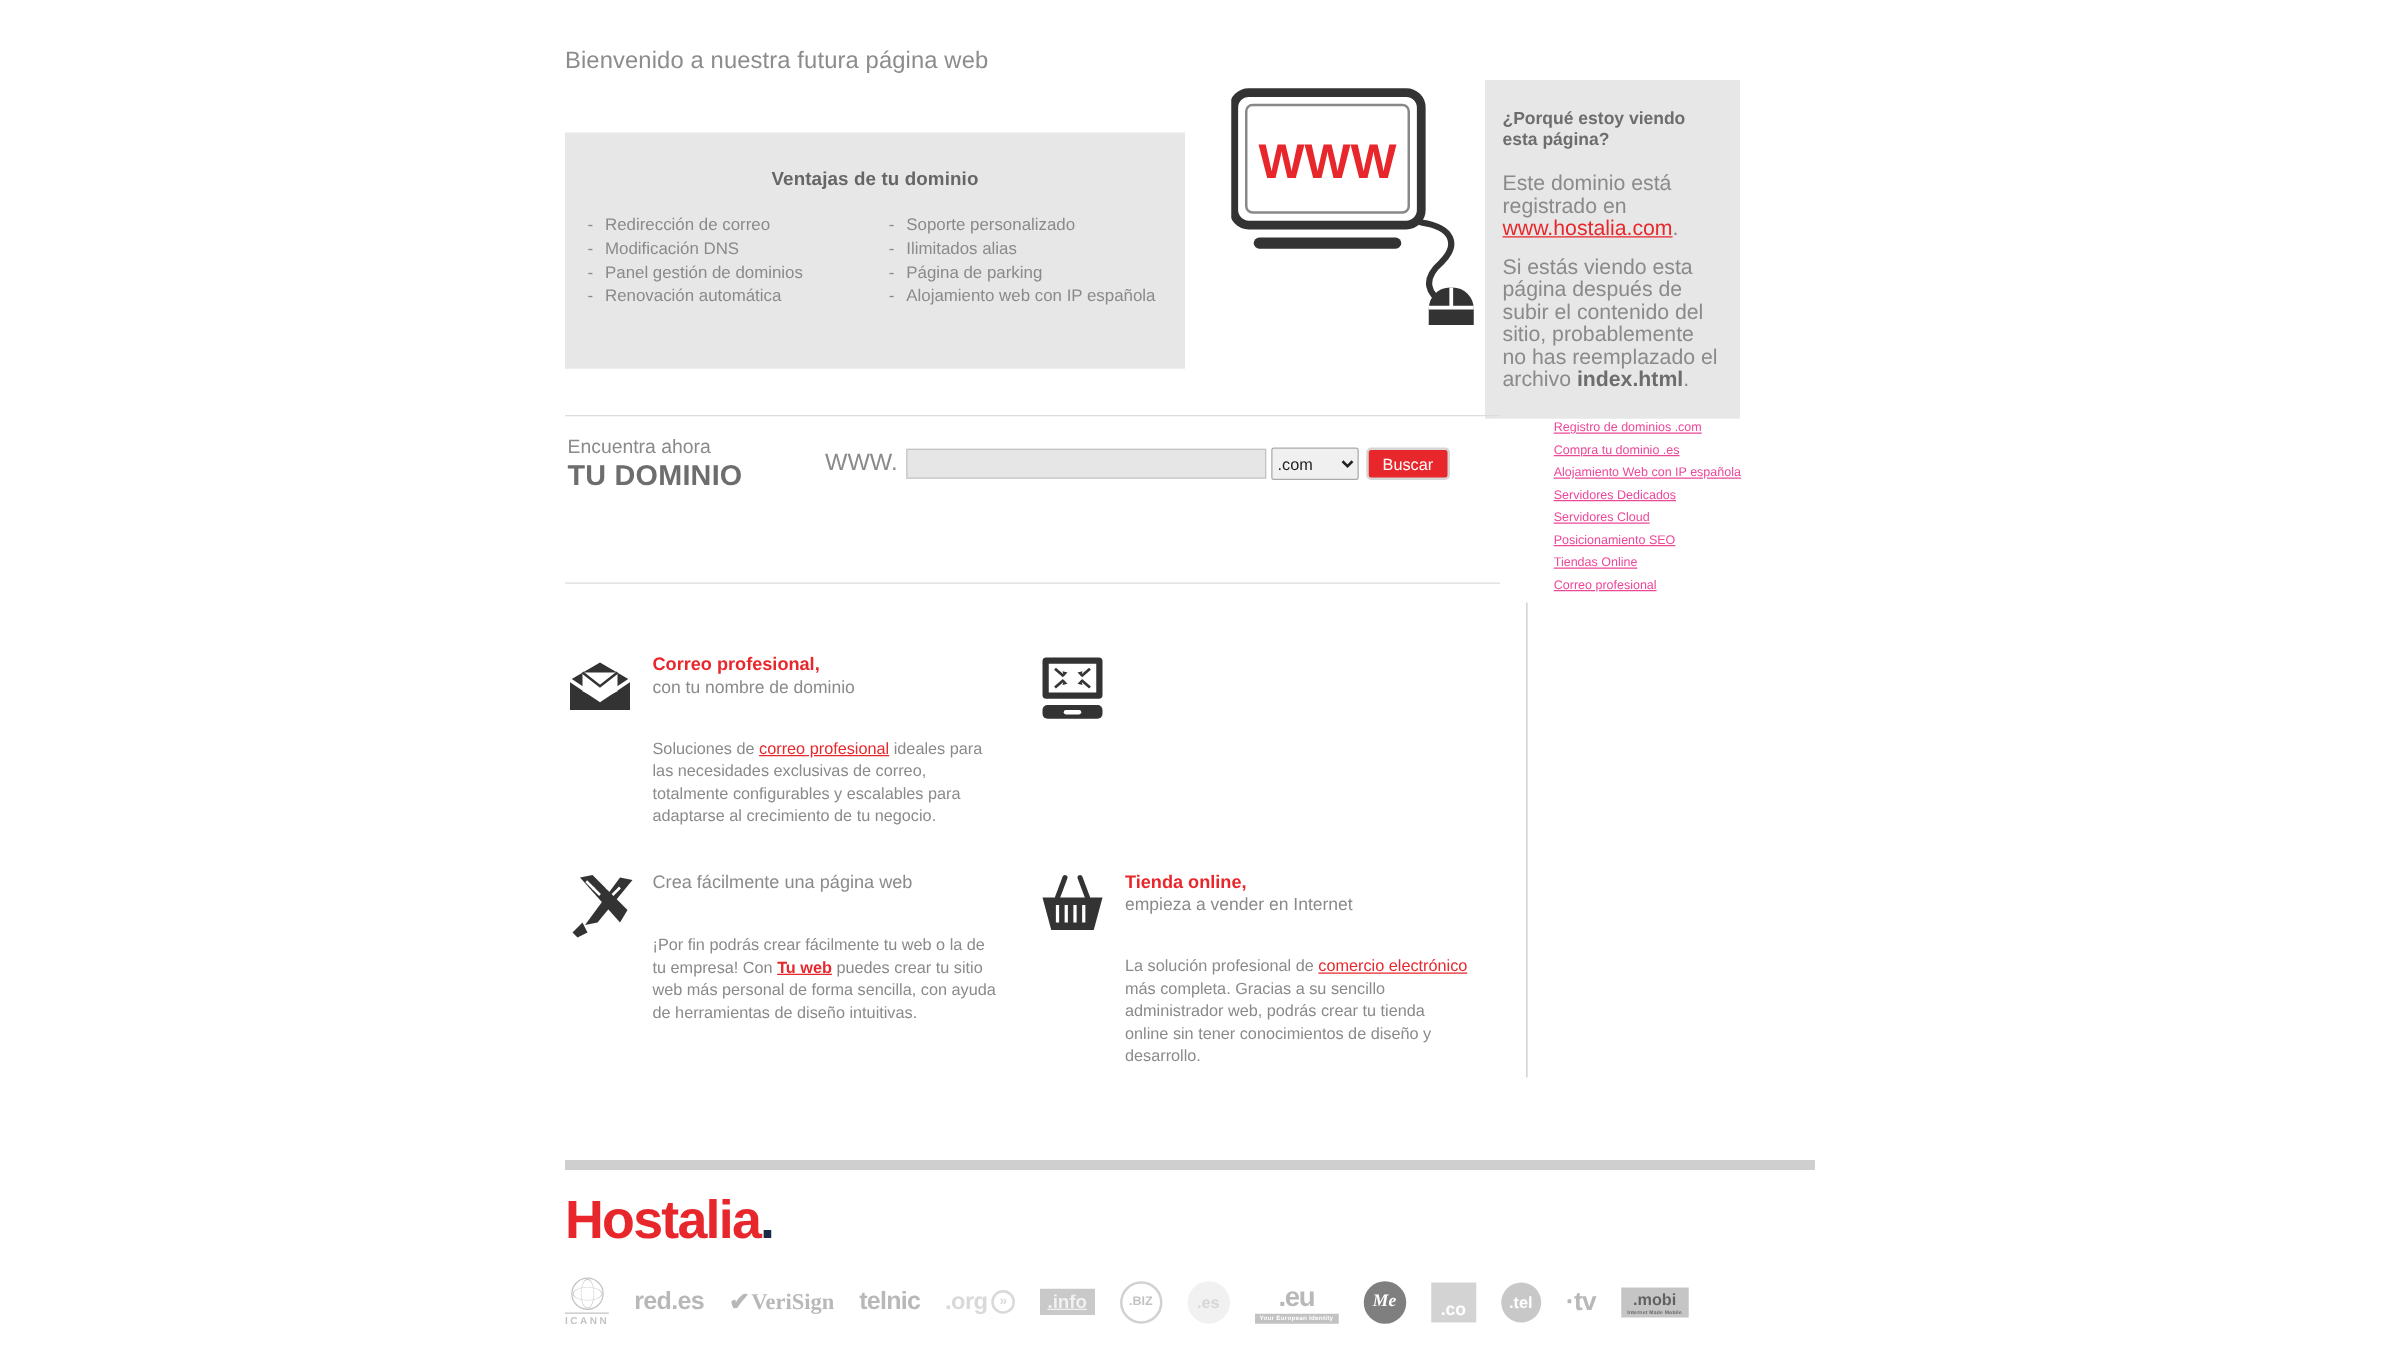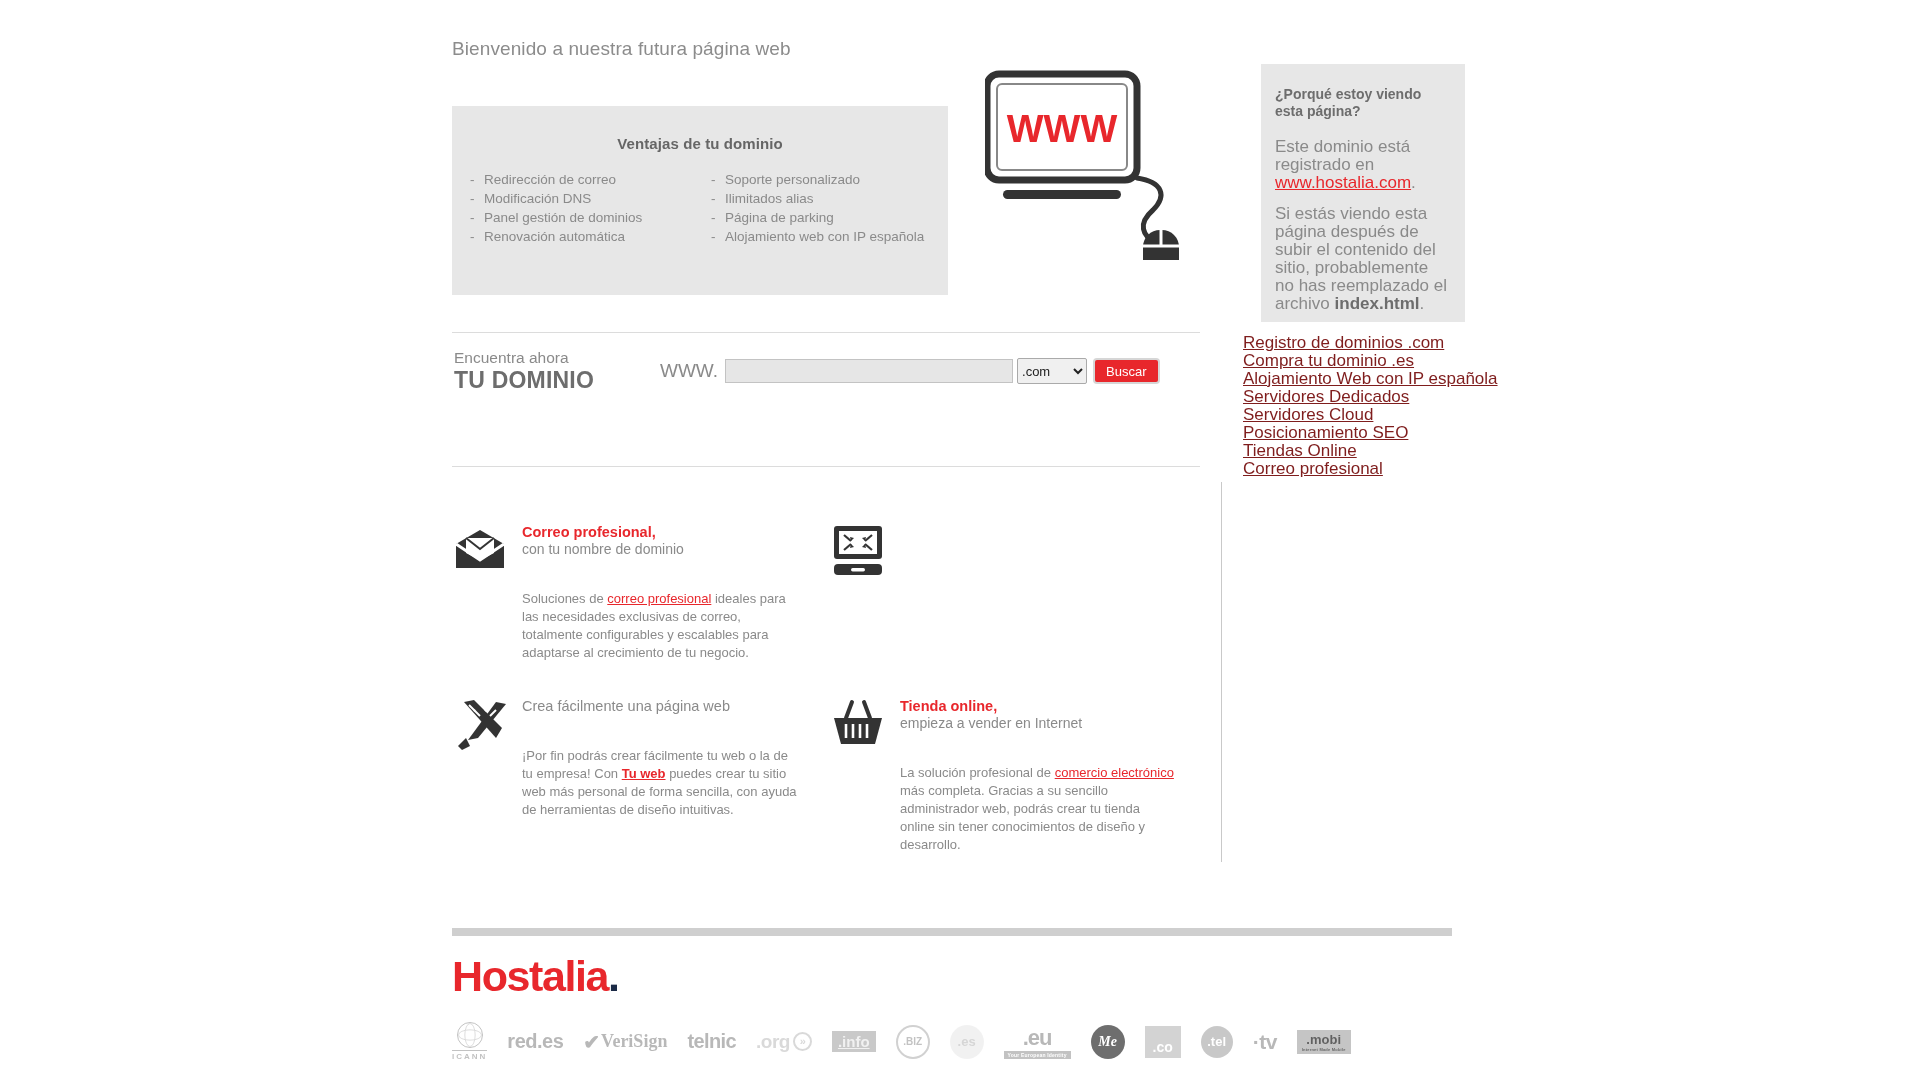--- a/index.html
+++ b/index.html
@@ -74,25 +74,25 @@
     position: absolute;
     left: 985px;
     top: 70px;
     width: 210px;
     height: 190px;
   }
 
   
   .info-panel {
     position: absolute;
-    left: 1261px;
+    left: 1188px;
     top: 64px;
     width: 204px;
     background: #e7e7e7;
-    padding: 22px 16px 9px 14px;
+    padding: 22px 16px 22px 14px;
   }
   .info-title {
     font-size: 14px;
     font-weight: bold;
     color: #6d6d6d;
     line-height: 17px;
     margin-bottom: 18px;
   }
   .info-p {
     font-size: 17px;
@@ -109,23 +109,23 @@
 
   
   .side-links {
     position: absolute;
     left: 1243px;
     top: 334px;
     width: 230px;
   }
   .side-links a {
     display: block;
-    font-size: 17px;
+    font-size: 10px;
     line-height: 18px;
-    color: #7f1d1d;
+    color: #ec4899;
     text-decoration: underline;
     white-space: nowrap;
   }
 
   
   .rule {
     position: absolute;
     background: #dcdcdc;
     height: 1px;
   }
@@ -327,21 +327,21 @@
   }
   .p-es {
     width: 34px; height: 34px; border-radius: 50%;
     background: #eaeaea; color: #bdbdbd; font-size: 13px;
   }
   .p-eu { flex-direction: column; color: #8d8d8d; }
   .p-eu .big { font-size: 22px; letter-spacing: -1px; }
   .p-eu .tag { background: #9d9d9d; color: #fff; font-size: 5px; padding: 1px 4px; letter-spacing: .2px; }
   .p-me {
     width: 34px; height: 34px; border-radius: 50%;
-    background: #0f172a; color: #fff; font-size: 14px;
+    background: #7f1d1d; color: #fff; font-size: 14px;
     font-family: "Liberation Serif", serif; font-style: italic;
   }
   .p-co {
     width: 36px; height: 32px; background: #b9b9b9; color: #fff; font-size: 14px;
     align-items: flex-end; padding-bottom: 3px; justify-content: center;
   }
   .p-tel {
     width: 32px; height: 32px; border-radius: 50%;
     background: #a8a8a8; color: #fff; font-size: 13px;
   }

